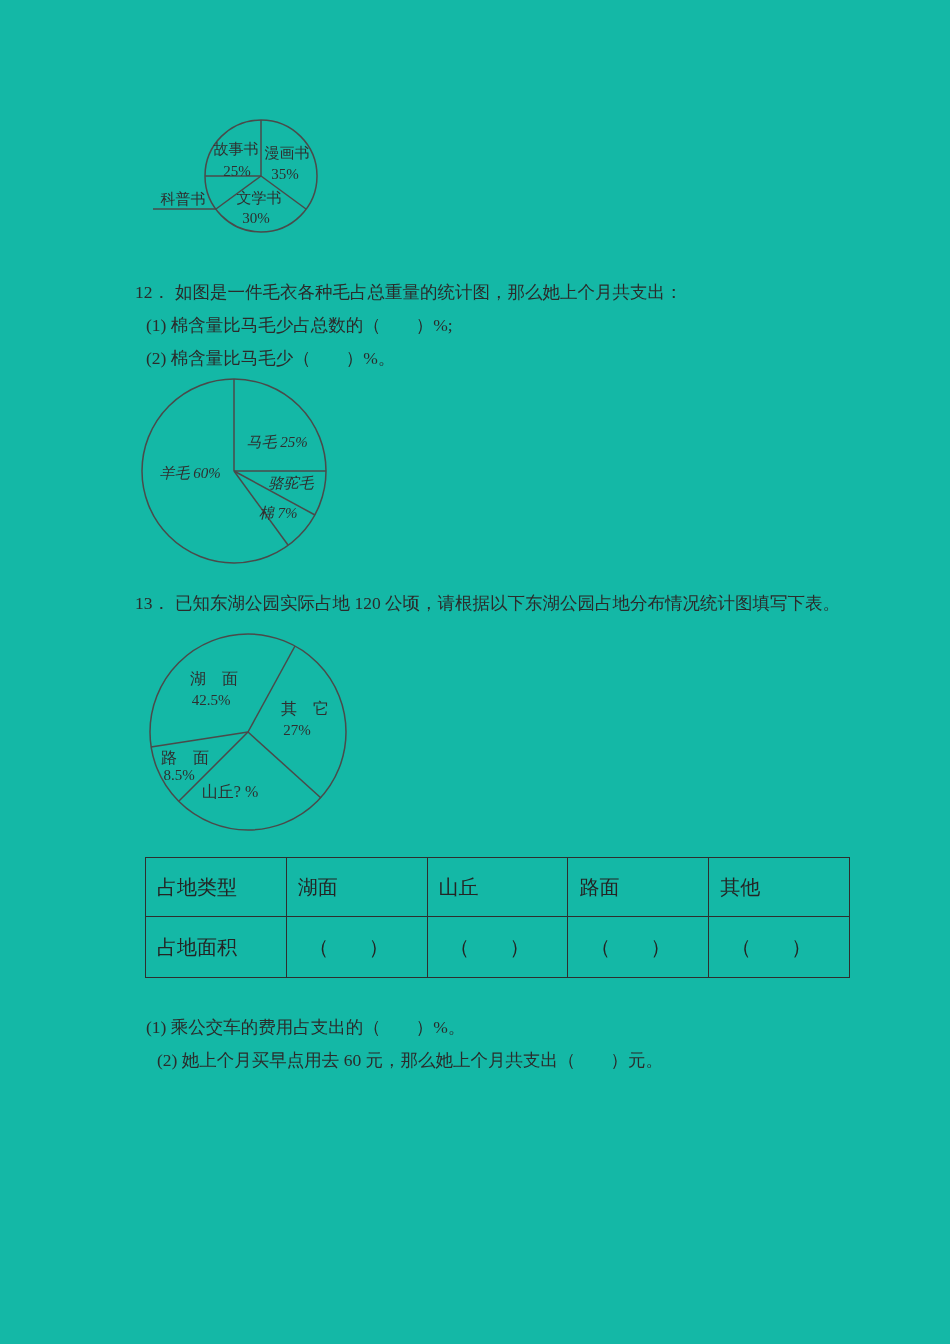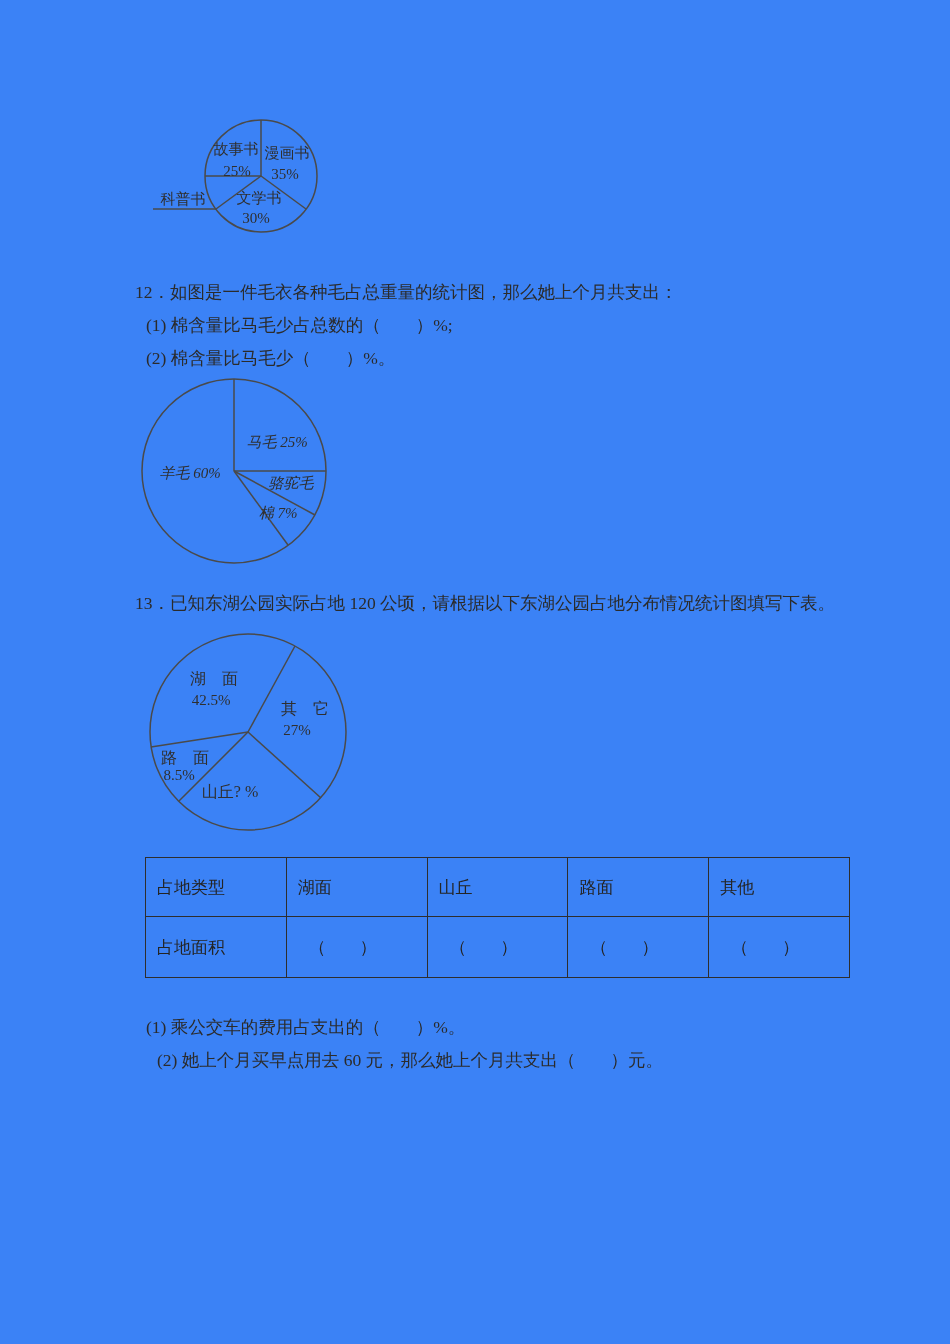--- a/index.html
+++ b/index.html
@@ -1,29 +1,29 @@
 <!DOCTYPE html>
 <html><head>
 <meta charset="utf-8">
 <style>
   html,body{margin:0;padding:0;background:#ffffff;}
   .page{
-    position:relative;width:950px;height:1344px;background:#3b82f6;
+    position:relative;width:950px;height:1344px;background:#14b8a6;
     font-family:"Liberation Serif","DejaVu Serif",serif;color:#2b2b2b;overflow:hidden;
   }
   .tline{position:absolute;font-size:17.5px;line-height:22px;white-space:nowrap;color:#2b2b2b;}
-  .qnum{display:inline-block;}
+  .qnum{display:inline-block;margin-right:5px;}
   .chart{position:absolute;}
   .chart circle,.chart line{fill:none;stroke:#4a4a4a;stroke-width:1.5;}
   .chart text{fill:#2f2f2f;font-size:15px;font-family:"Liberation Serif","DejaVu Serif",serif;}
   .chart .big{font-size:16px;}
   .italic text{font-style:italic;}
   table.land{
     position:absolute;left:145px;top:857px;width:705px;
-    border-collapse:collapse;table-layout:fixed;font-size:17px;color:#242424;
+    border-collapse:collapse;table-layout:fixed;font-size:20px;color:#242424;
   }
   table.land td{border:1.5px solid #2e2e2e;padding:0 0 0 11px;vertical-align:middle;}
   table.land tr.hdr td{height:58px;}
   table.land tr.dat td{height:60px;}
   table.land td.blank{padding-left:22px;}
 </style>
 </head>
 <body>
 
 <div class="page">

